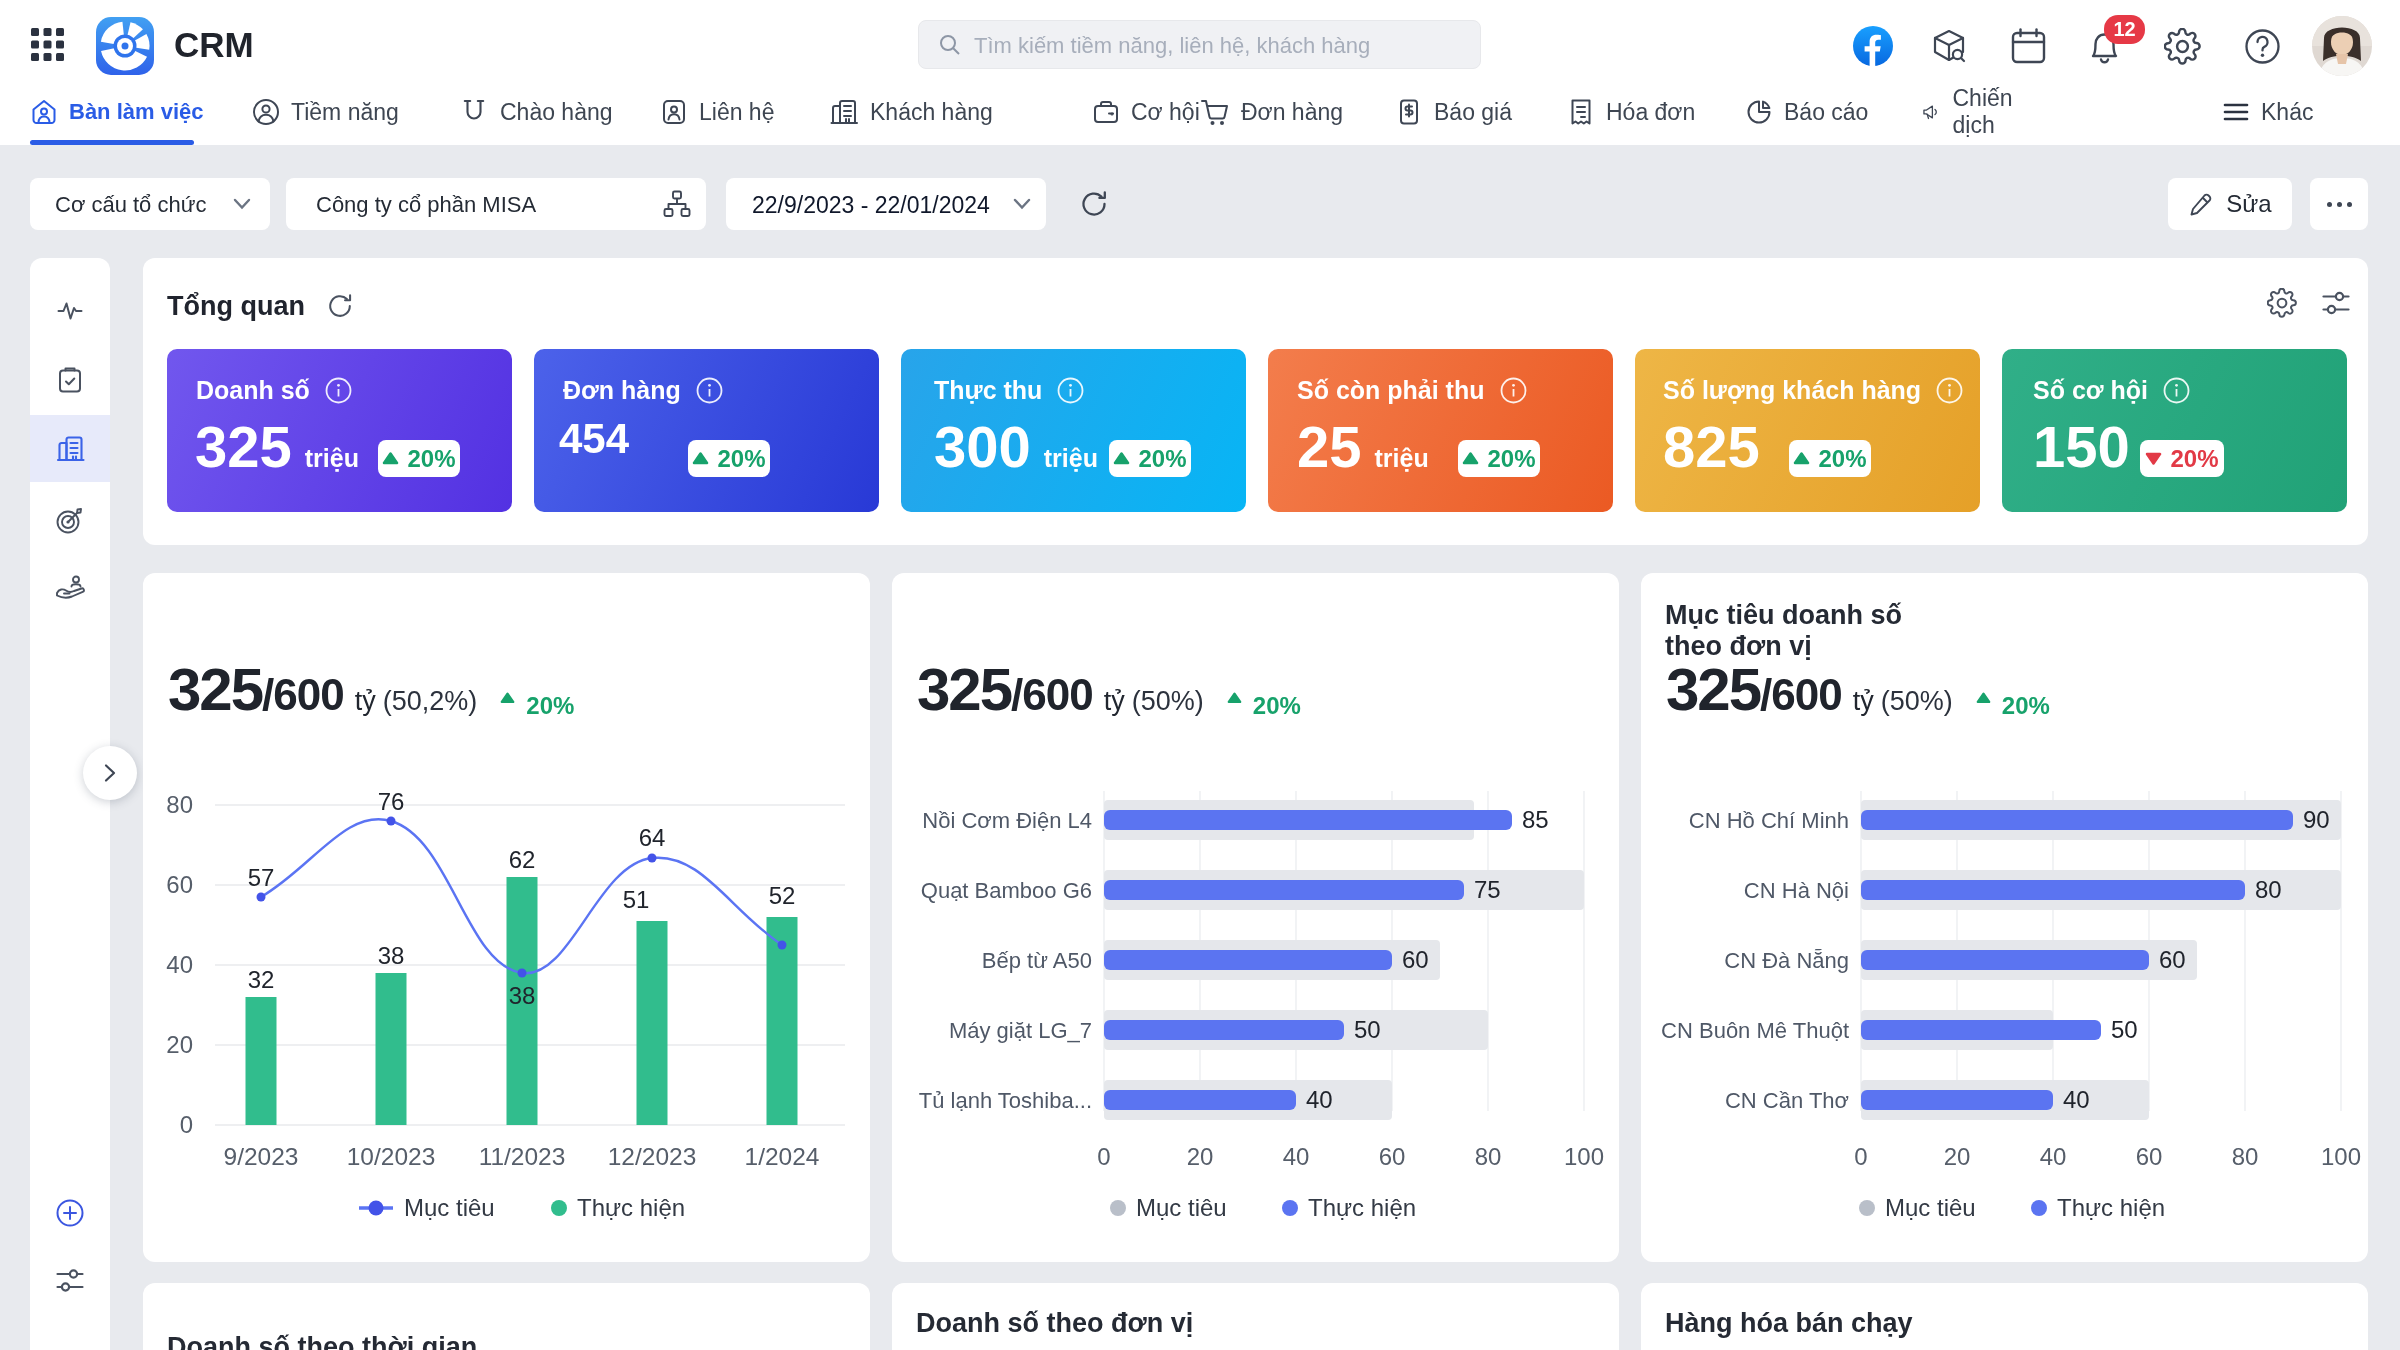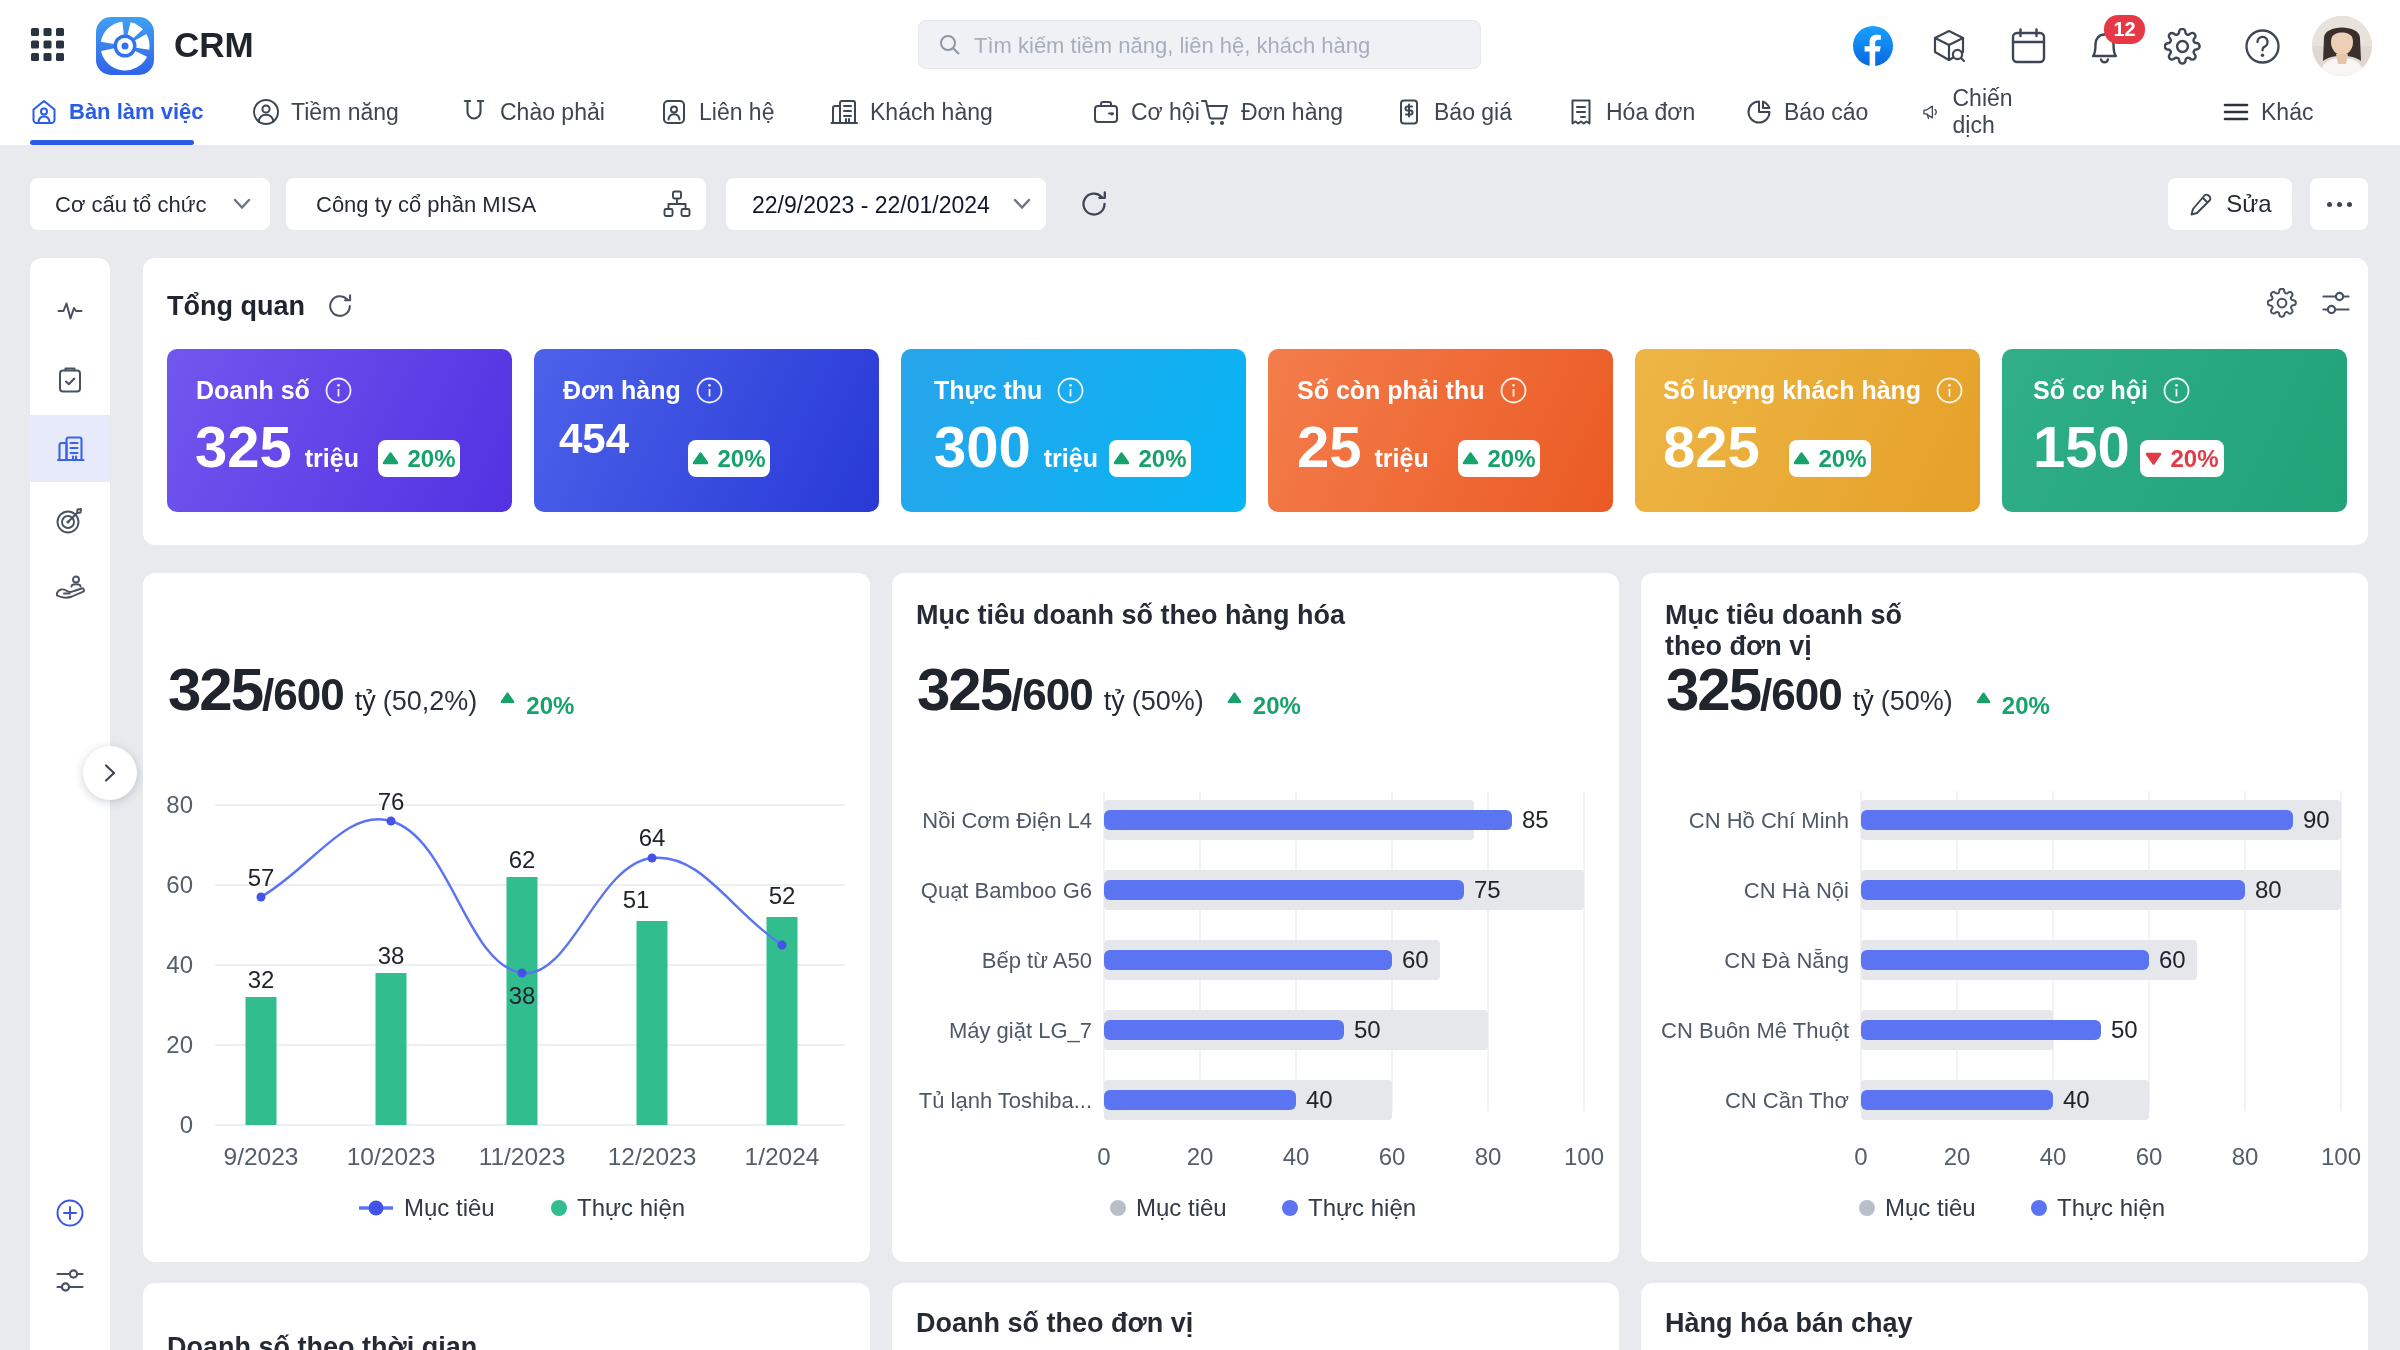--- a/index.html
+++ b/index.html
@@ -137,21 +137,21 @@
         <path d="M6.5 23.5 C7.5 18.5 10 16.8 14 16.8 C18 16.8 20.5 18.5 21.5 23.5"></path>
     </svg>
     <span>Tiềm năng</span>
   </div>
   <div class="navitem" style="left:459px;">
     <svg width="30" height="30" viewBox="0 0 30 30" fill="none" stroke="#3e4654" stroke-width="2.1" stroke-linecap="round">
       <path d="M8.5 4 L8.5 15 a6.5 6.5 0 0 0 13 0 L21.5 4"></path>
         <line x1="5.8" y1="4" x2="11.2" y2="4"></line>
         <line x1="18.8" y1="4" x2="24.2" y2="4"></line>
     </svg>
-    <span>Chào phải</span>
+    <span>Chào hàng</span>
   </div>
   <div class="navitem" style="left:660px;">
     <svg width="28" height="28" viewBox="0 0 28 28" fill="none" stroke="#3e4654" stroke-width="2" stroke-linejoin="round" stroke-linecap="round">
       <rect x="4" y="3" width="20" height="22" rx="4"></rect>
         <circle cx="14" cy="11.5" r="3"></circle>
         <path d="M8.5 21.5 C9 17.5 11 16.2 14 16.2 C17 16.2 19 17.5 19.5 21.5"></path>
     </svg>
     <span>Liên hệ</span>
   </div>
   <div class="navitem" style="left:830px;">
@@ -413,21 +413,20 @@
     <div class="badge" style="left:138px;top:91px;width:84px;height:37px;color:#e23a46;font-size:24px;">
       <svg width="17" height="13" viewBox="0 0 17 13">
           <path d="M8.5 11.5 L15 2 H2 Z" fill="#e23a46" stroke="#e23a46" stroke-width="2.5" stroke-linejoin="round"></path>
         </svg>20%
     </div>
   </div>
 
   <div class="panel" style="left:143px;top:573px;width:727px;height:689px;"></div>
   <div class="panel" style="left:892px;top:573px;width:727px;height:689px;"></div>
   <div class="panel" style="left:1641px;top:573px;width:727px;height:689px;"></div>
-  <div class="abs" style="left:916px;top:600px;font-size:27px;font-weight:bold;color:#252a34;">Mục tiêu doanh số theo hàng hóa</div>
   <div class="abs" style="left:1665px;top:600px;font-size:27px;font-weight:bold;color:#252a34;">Mục tiêu doanh số theo đơn vị</div>
   <div class="abs numrow" style="left:168px;top:660px;">
     <span class="n1">325</span>
       <span class="n2">/600</span>
       <span class="n3">tỷ</span>
       <span class="n4">(50,2%)</span>
     <span class="arr"><svg width="15" height="12" viewBox="0 0 17 13">
           <path d="M8.5 1.5 L15 11 H2 Z" fill="#17a26b" stroke="#17a26b" stroke-width="2.5" stroke-linejoin="round"></path>
         </svg></span>
       <span class="n5">20%</span>

